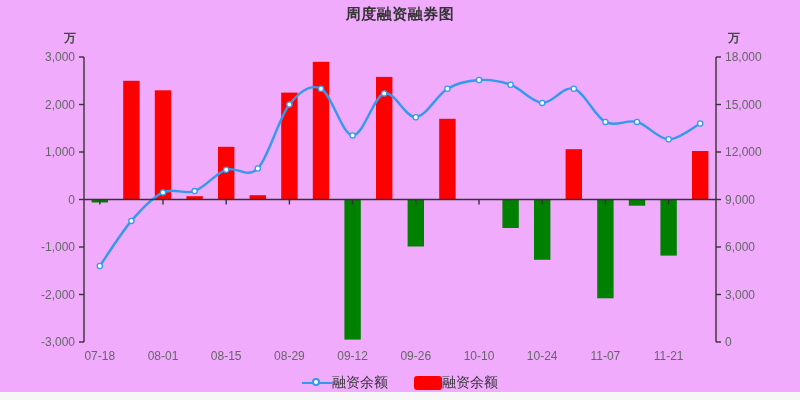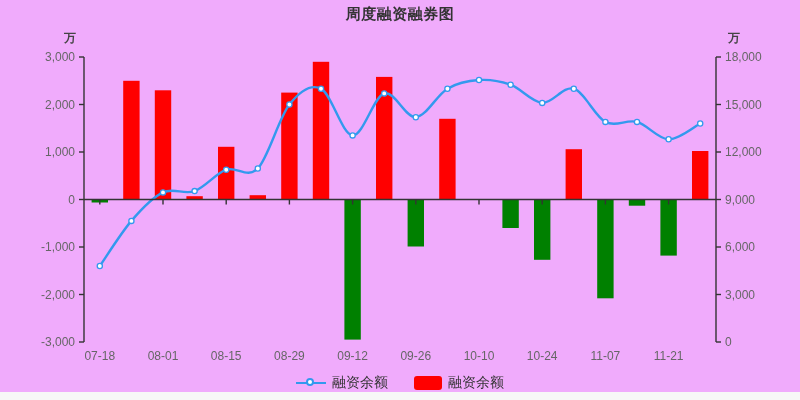--- a/index.html
+++ b/index.html
@@ -64,21 +64,20 @@
     display: flex;
     justify-content: center;
     align-items: center;
     gap: 26px;
     font-size: 14px;
     color: #333333;
   }
   .legend-item {
     display: flex;
     align-items: center;
-    gap: 6px;
   }
   .legend-line {
     position: relative;
     width: 30px;
     height: 12px;
   }
   .legend-line::before {
     content: "";
     position: absolute;
     left: 0; top: 5px;

